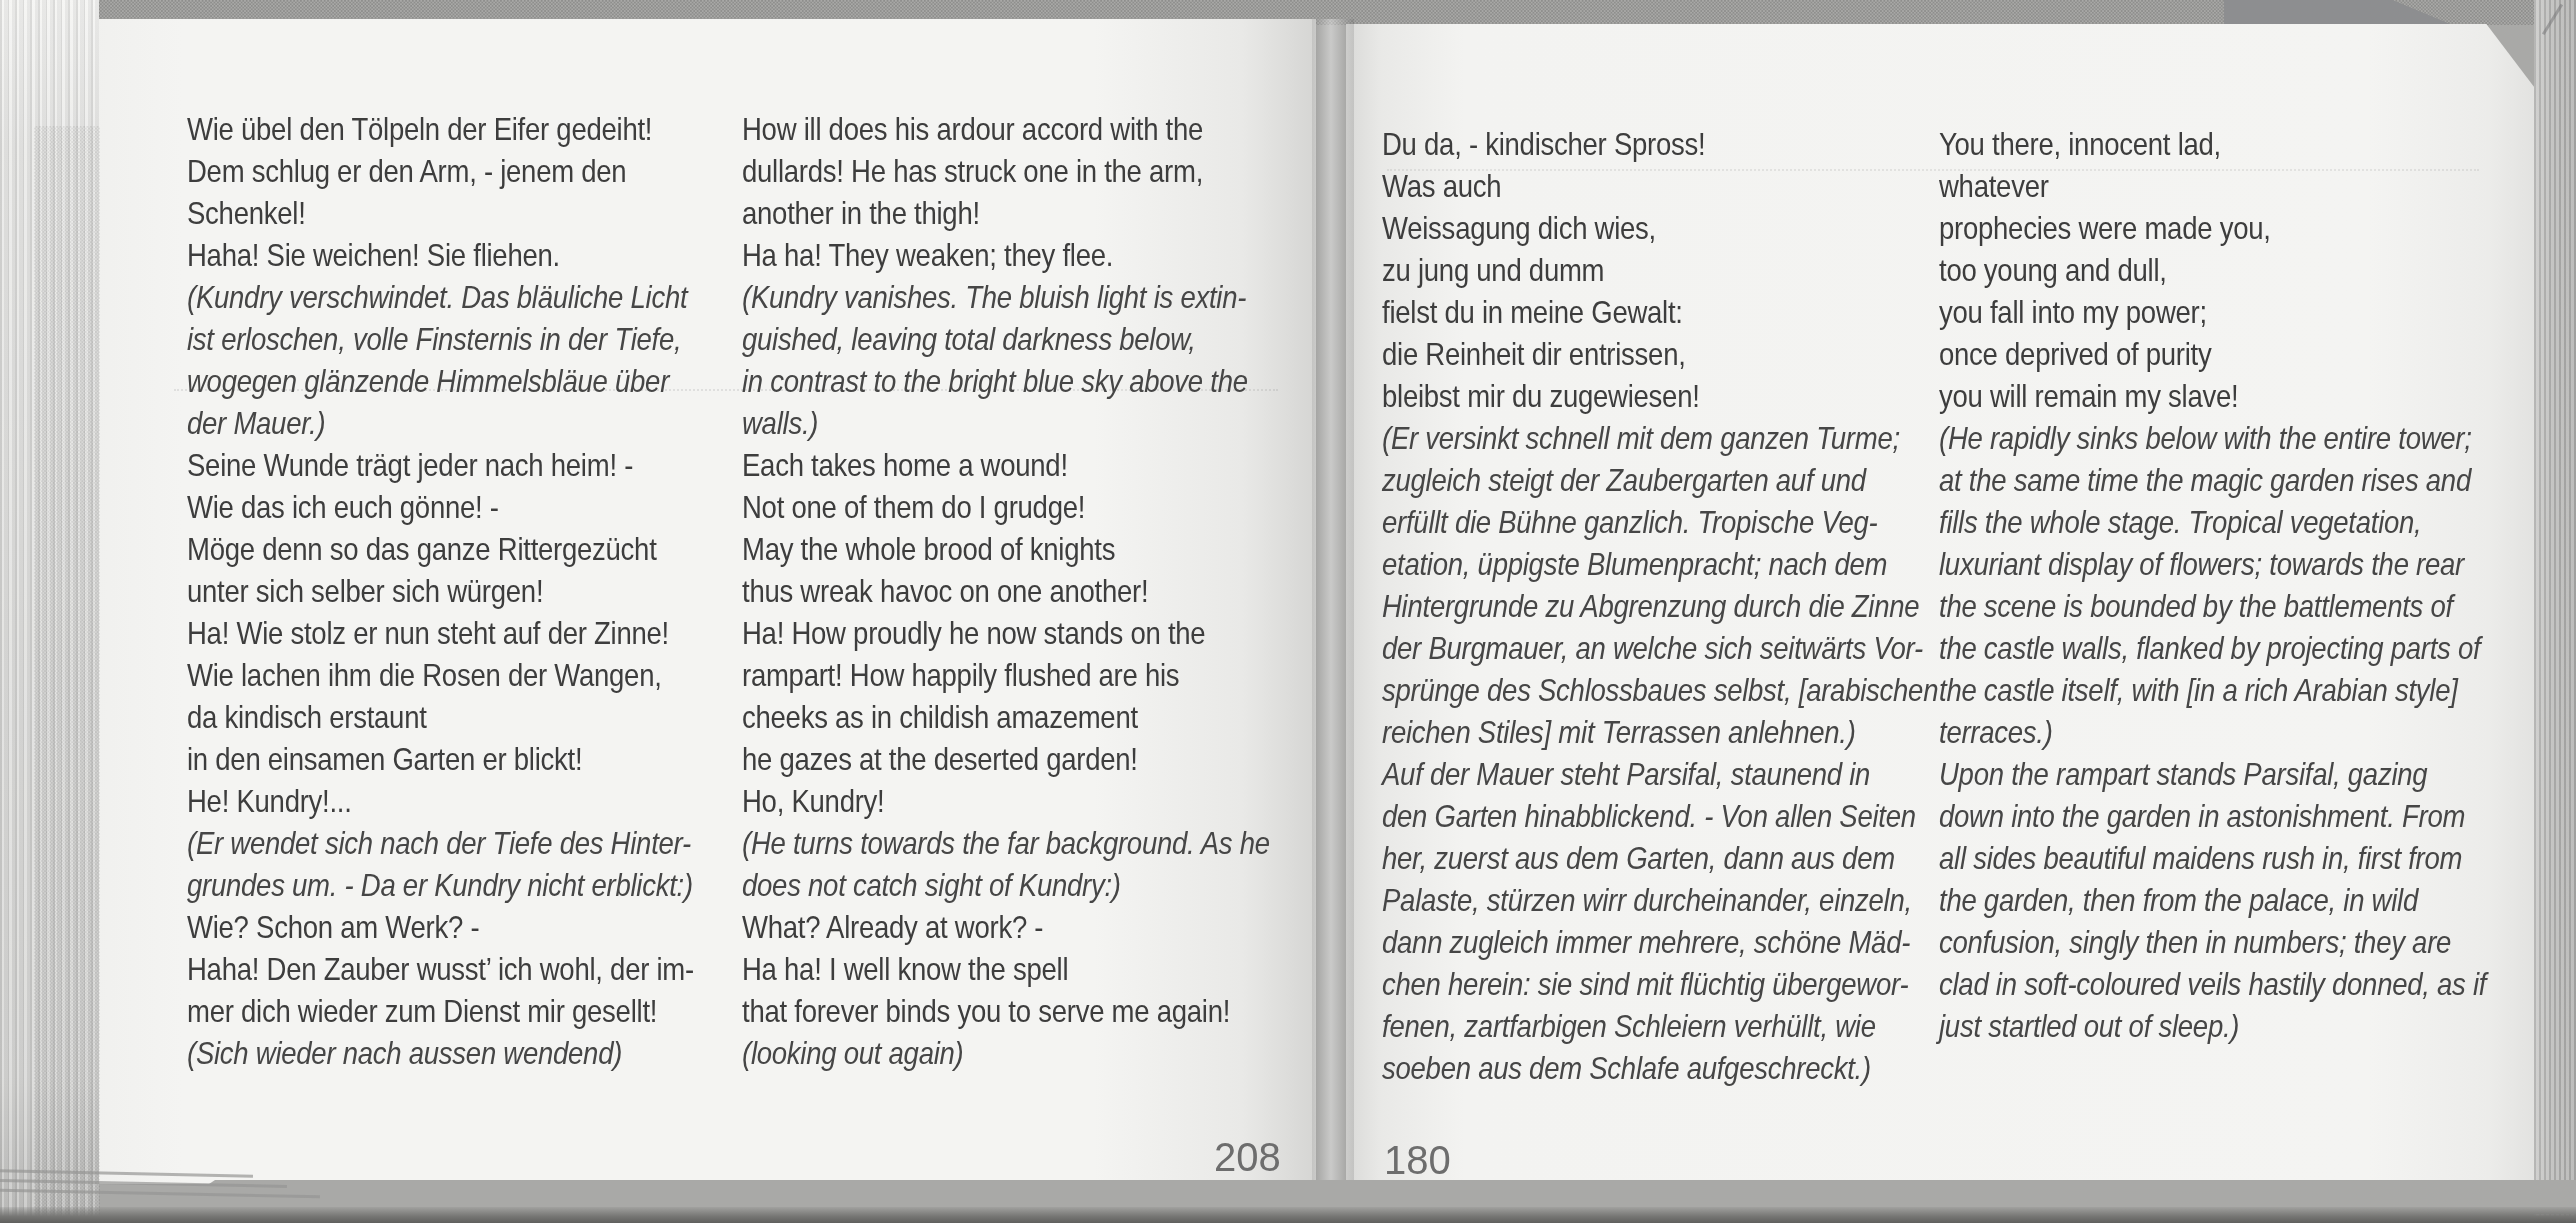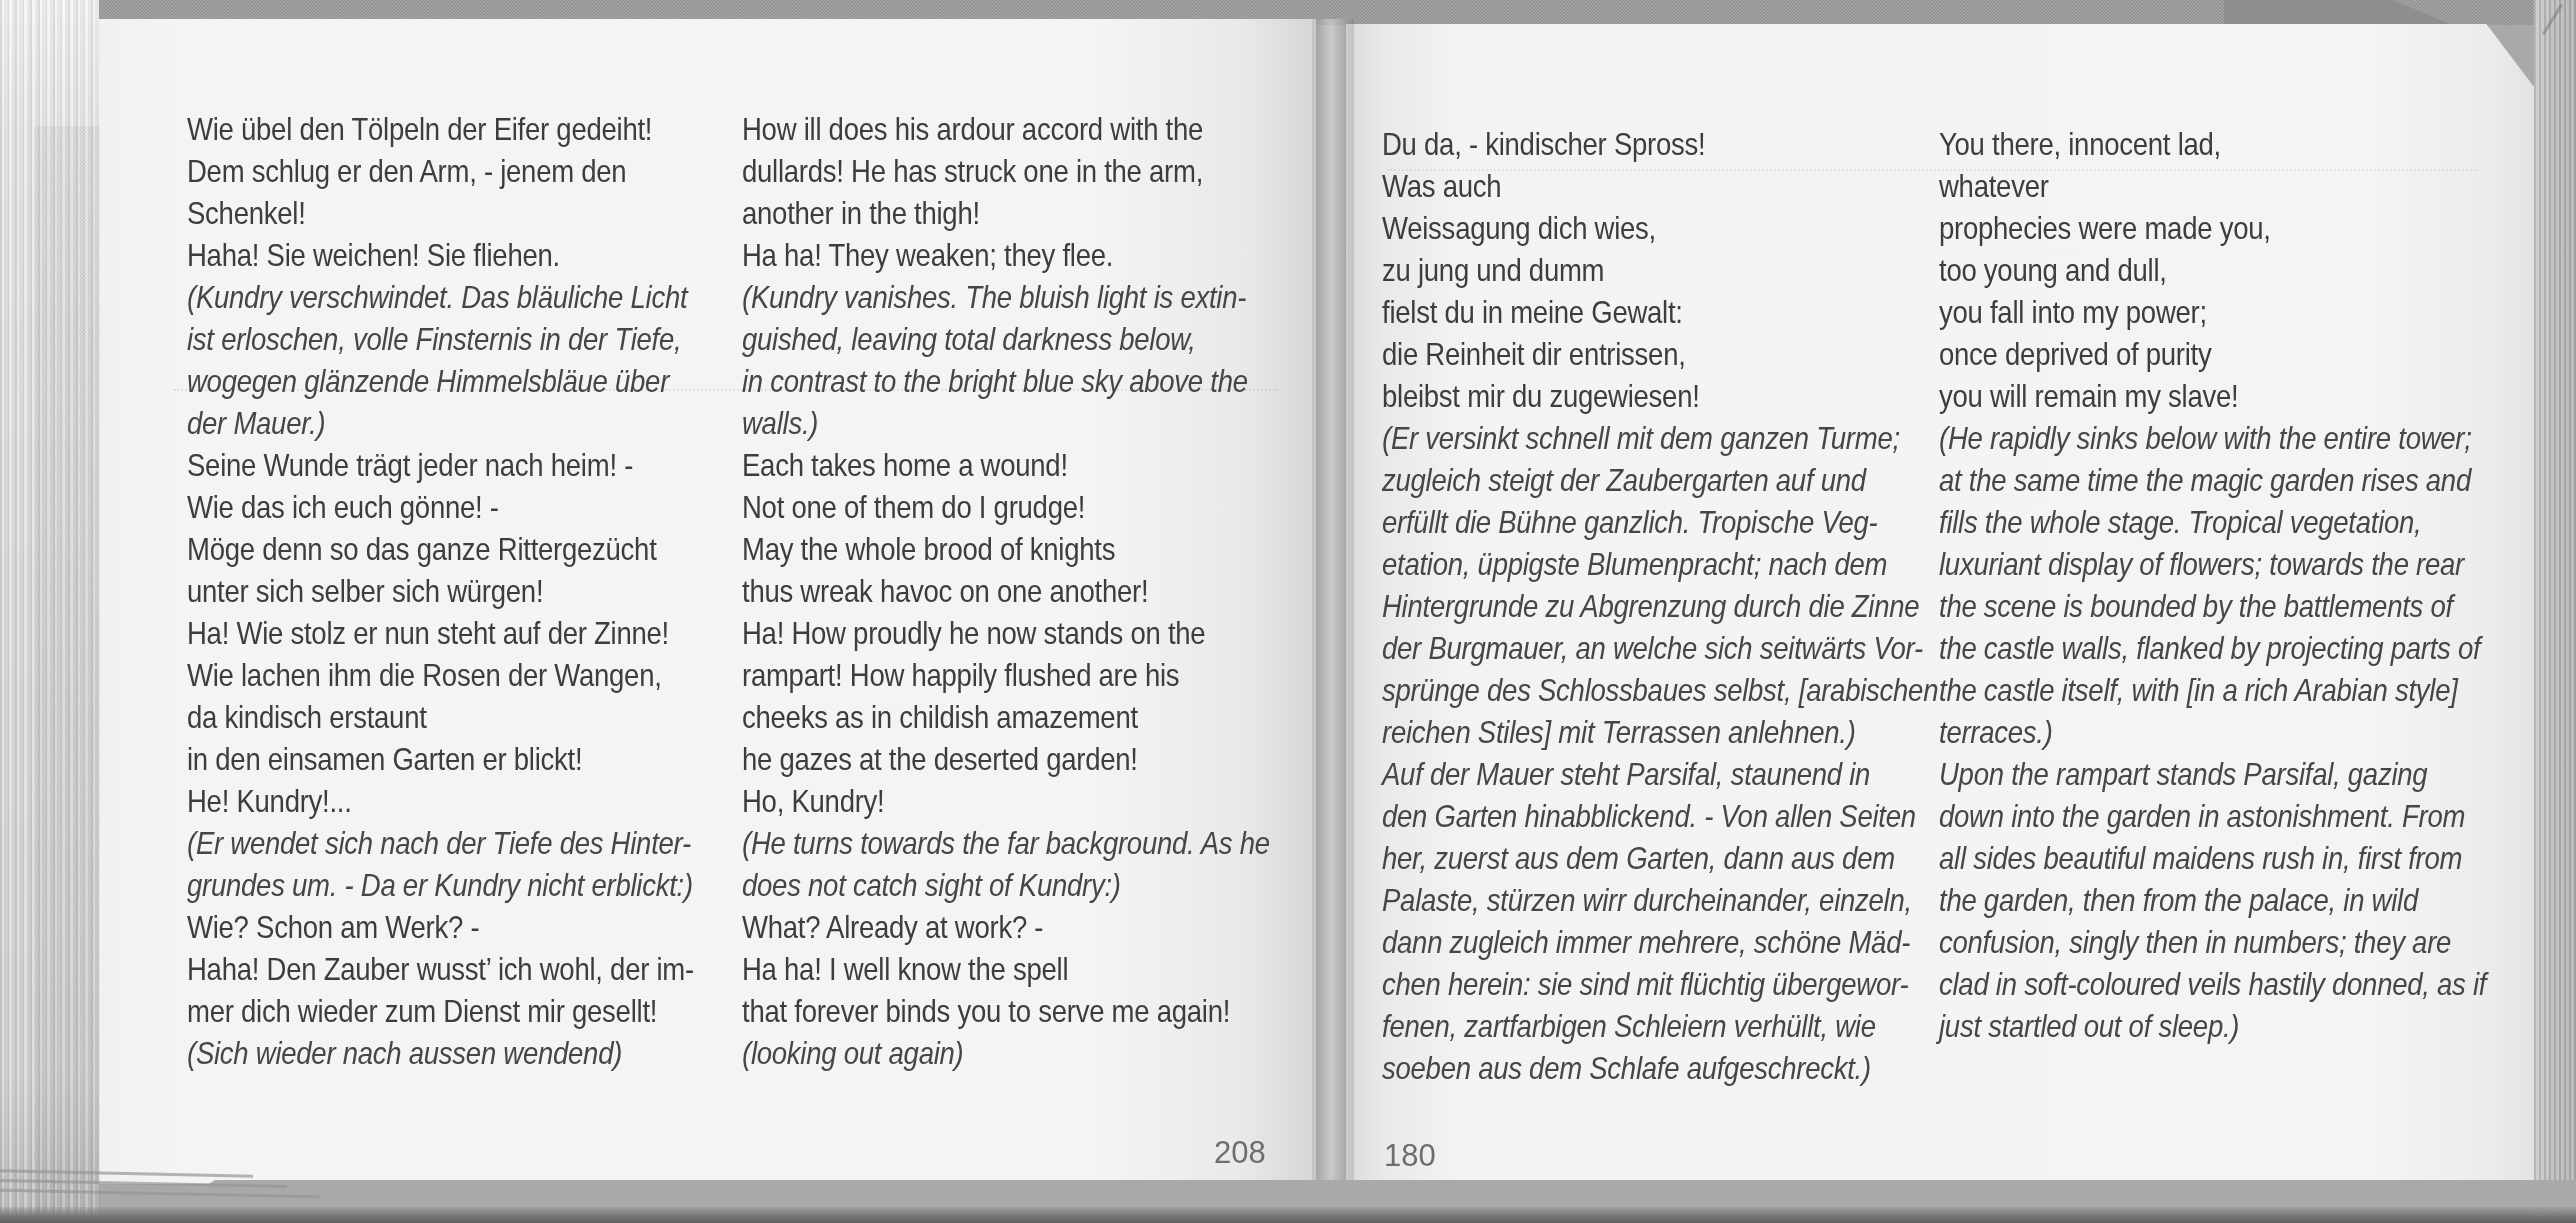--- a/index.html
+++ b/index.html
@@ -42,21 +42,21 @@
 
   
   .col{position:absolute;width:649px;color:#3d3d3d;font-size:32px;line-height:42px;
     letter-spacing:-0.3px;transform:scaleX(0.86);transform-origin:0 0;white-space:nowrap;}
   .tl{height:42px;}
   .it{font-style:italic;color:#464646;}
   .col-left-german{left:187px;top:108px;}
   .col-left-english{left:742px;top:108px;}
   .col-right-german{left:1382px;top:123px;}
   .col-right-english{left:1939px;top:123px;}
-  .page-num{position:absolute;font-size:31px;color:#6d6d6d;letter-spacing:0;}
+  .page-num{position:absolute;font-size:40px;color:#6d6d6d;letter-spacing:0;}
   .page-num-left{left:1214px;top:1135px;}
   .page-num-right{left:1384px;top:1138px;}
 
   
   .bleed-rule{position:absolute;border-top:2.5px dotted rgba(110,110,110,.28);height:0;}
   .bleed-rule-left{left:174px;top:389px;width:1104px;opacity:.55;}
   .bleed-rule-right{left:1387px;top:169px;width:1092px;opacity:.5;}
 </style>
 </head>
 <body>

